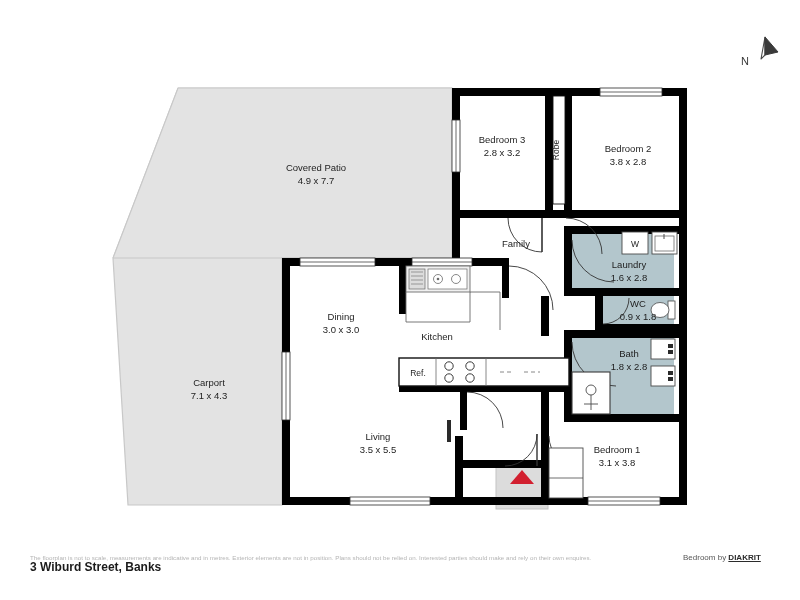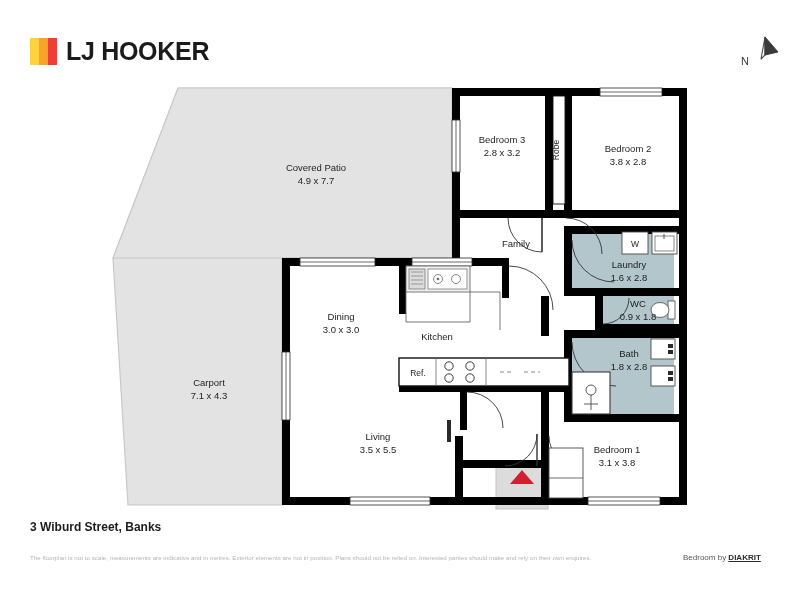--- a/index.html
+++ b/index.html
@@ -71,21 +71,21 @@
     left: 0;
     top: 0;
     width: 800px;
     height: 600px;
   }
 
   
   .footer-address {
     position: absolute;
     left: 30px;
-    top: 520px;
+    top: 560px;
     font-size: 12px;
     font-weight: bold;
     color: #1b1b1b;
   }
   .footer-disclaimer {
     position: absolute;
     left: 30px;
     top: 554px;
     font-size: 6.2px;
     color: #b4b4b4;
@@ -120,28 +120,20 @@
     font-size: 8.5px;
     fill: #1d1d1d;
     text-anchor: middle;
   }
 </style>
 </head>
 <body>
 
 <div id="page">
 
-  <div class="header">
-    <div class="logo-bars">
-      <span class="bar-y" style="background:#fdd23f"></span>
-      <span class="bar-o" style="background:#f7a32c"></span>
-      <span class="bar-r" style="background:#ef3e36"></span>
-    </div>
-    <div class="logo-text">LJ HOOKER</div>
-  </div>
 
   <div class="compass">
     <svg width="48" height="44" viewBox="0 0 48 44">
       <path d="M26 4 L22 26 L26 22 Z" fill="#ffffff" stroke="#4a4a4a" stroke-width="1.1" stroke-linejoin="round"></path>
       <path d="M26 4 L26 22 L39 19 Z" fill="#3a3a3a" stroke="#3a3a3a" stroke-width="1" stroke-linejoin="round"></path>
     </svg>
     <div class="compass-n">N</div>
   </div>
 
   <svg id="plan" viewBox="0 0 800 600">

